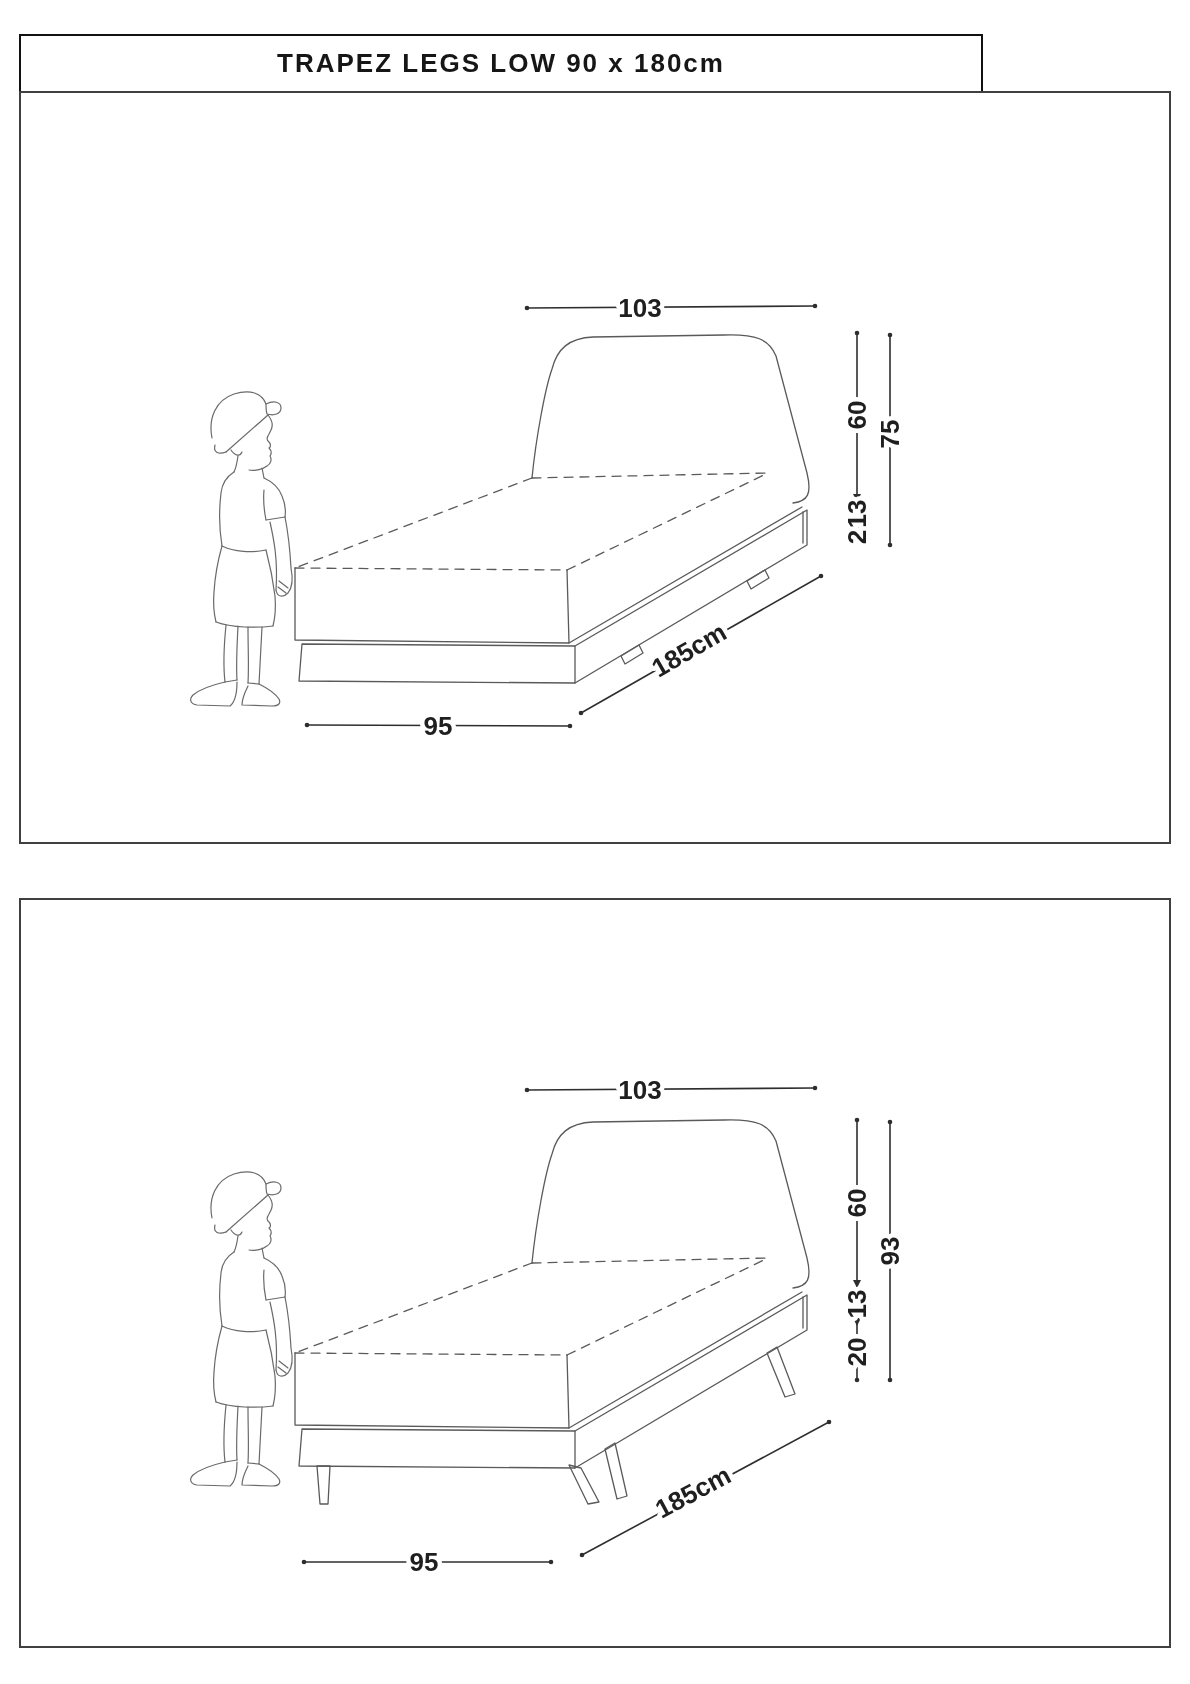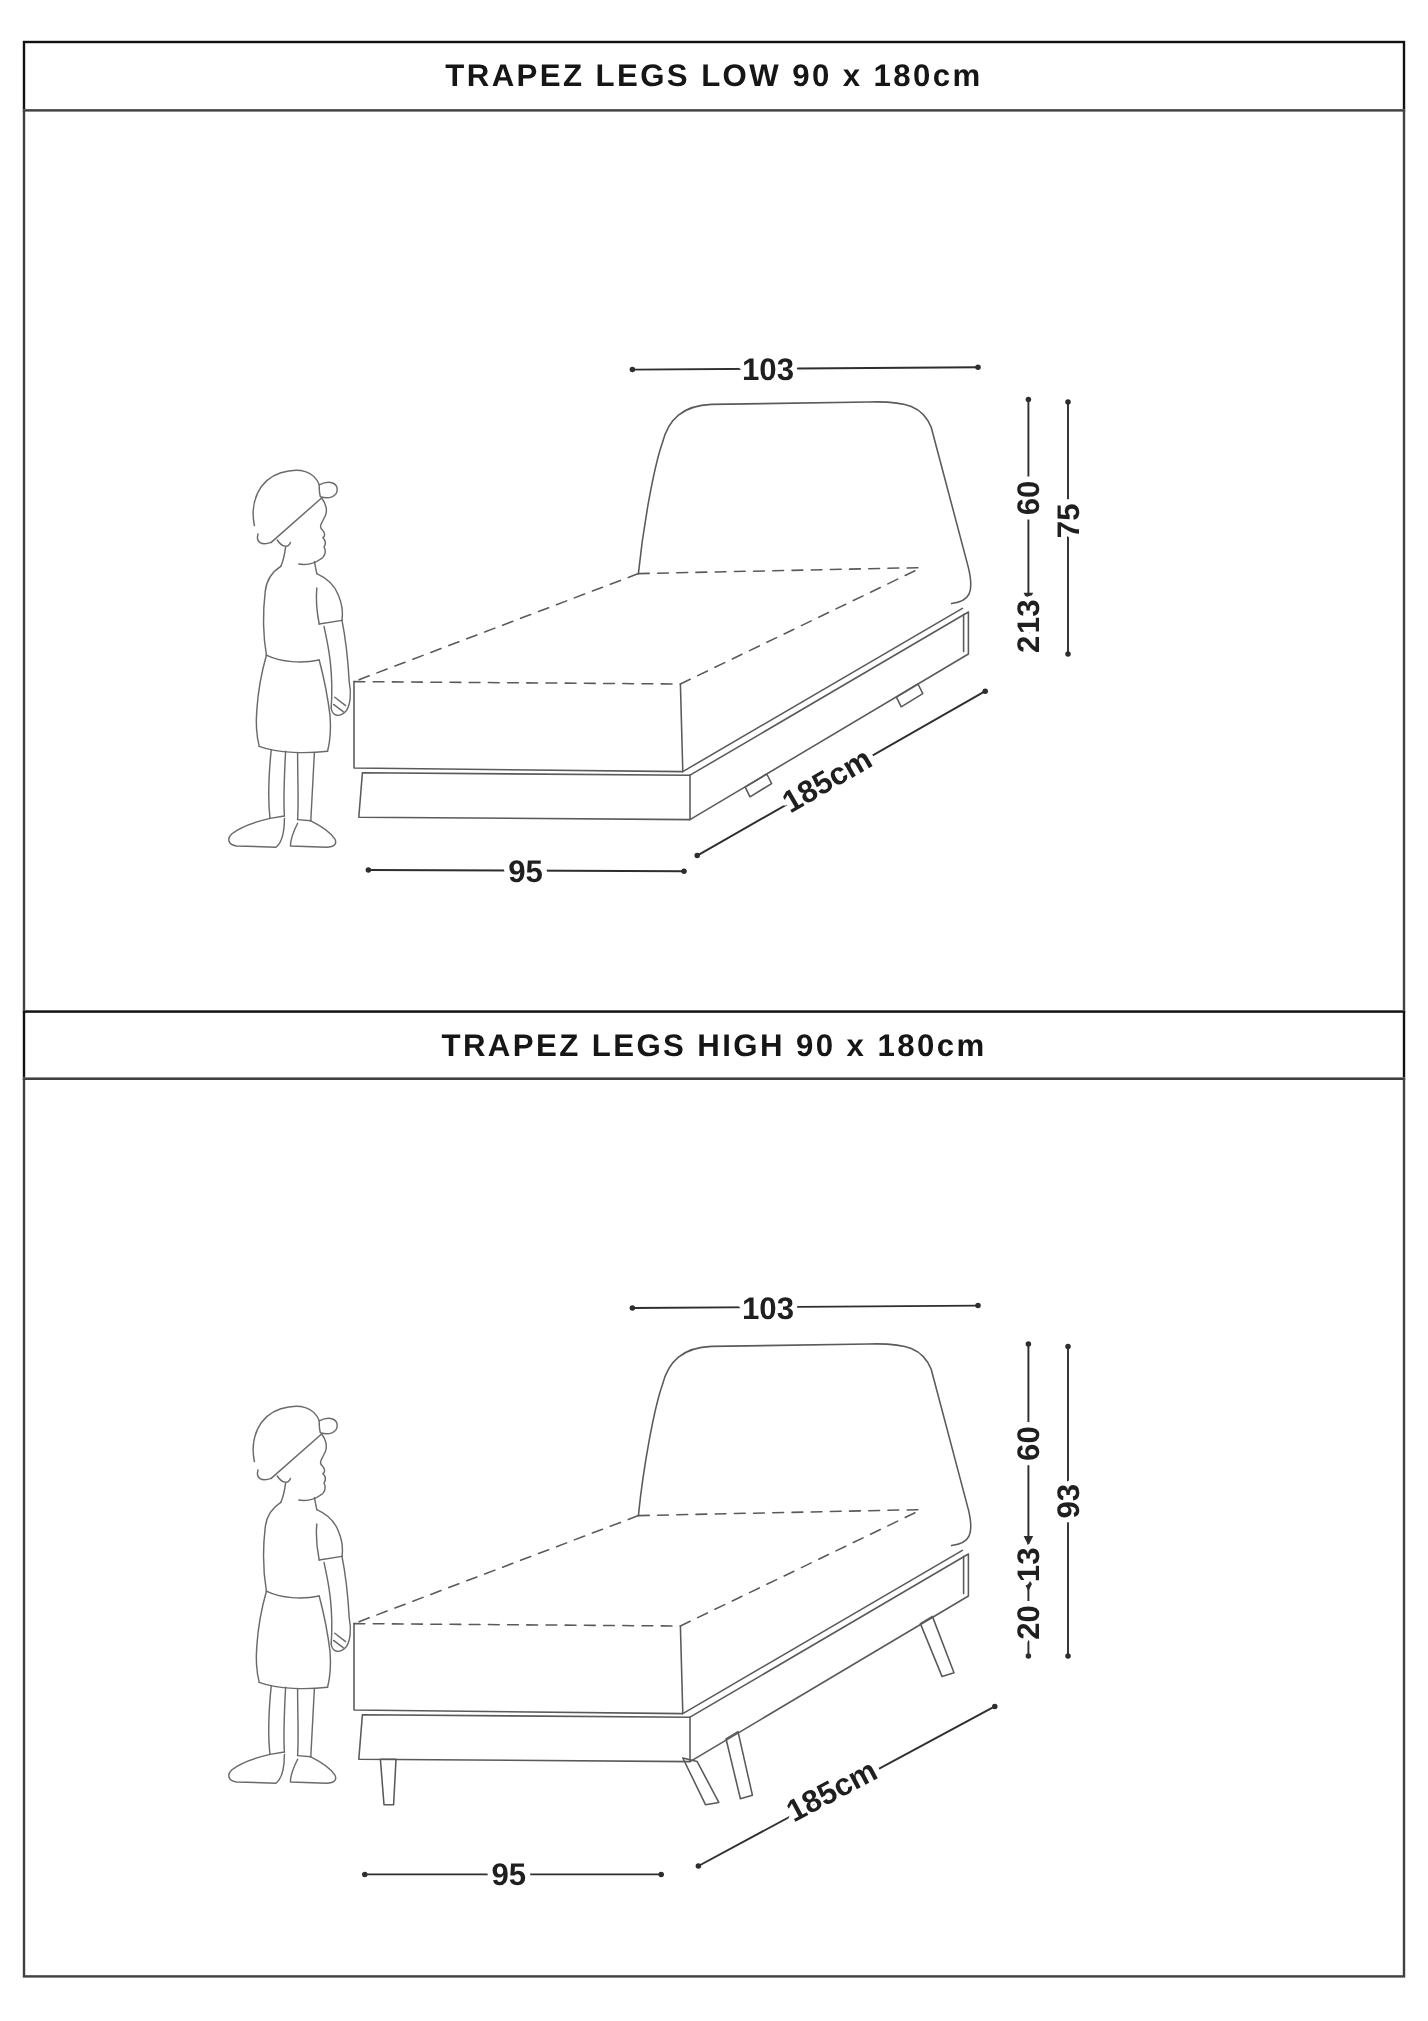--- a/index.html
+++ b/index.html
@@ -2,21 +2,21 @@
 <html><head>
 <meta charset="utf-8">
 <style>
   * { margin:0; padding:0; box-sizing:border-box; }
   html,body { background:#ffffff; }
   .sheet {
     position:relative; width:1190px; height:1684px; background:#fff;
     font-family:"Liberation Sans", sans-serif;
   }
   .panel-title {
-    position:absolute; left:19px; width:1152px;
+    position:absolute; left:19px; width:964px;
     border:2px solid #111; background:#fff;
     display:flex; align-items:center; justify-content:center;
   }
   .panel-title span {
     font-size:26px; font-weight:bold; letter-spacing:2px; color:#161616;
   }
   .panel-body {
     position:absolute; left:19px; width:1152px;
     border:2px solid #404040; background:#fff; overflow:hidden;
   }
@@ -140,23 +140,20 @@
         <text class="dim-label" x="836" y="322" dominant-baseline="central" transform="rotate(-90 836 322)">60</text>
         <text class="dim-label" x="836" y="421" dominant-baseline="central" transform="rotate(-90 836 421)">13</text>
         <text class="dim-label" x="836" y="444" dominant-baseline="central" transform="rotate(-90 836 444)">2</text>
         <text class="dim-label" x="869" y="341" dominant-baseline="central" transform="rotate(-90 869 341)">75</text>
         <text class="dim-label" x="668" y="557" dominant-baseline="central" transform="rotate(-30 668 557)">185cm</text>
         <text class="dim-label" x="417" y="633" dominant-baseline="central">95</text>
       </g>
     </svg>
   </div>
 
-  <div class="panel-title t-high">
-    <span>TRAPEZ LEGS HIGH 90 x 180cm</span>
-  </div>
 
   <div class="panel-body b-high">
     <svg width="1148" height="746" viewBox="0 0 1148 746">
 
       <g>
         <use href="#child-figure" transform="translate(161,240)"></use>
       </g>
 
       <g>
         <use href="#bed-core" transform="translate(0,-22)"></use>

